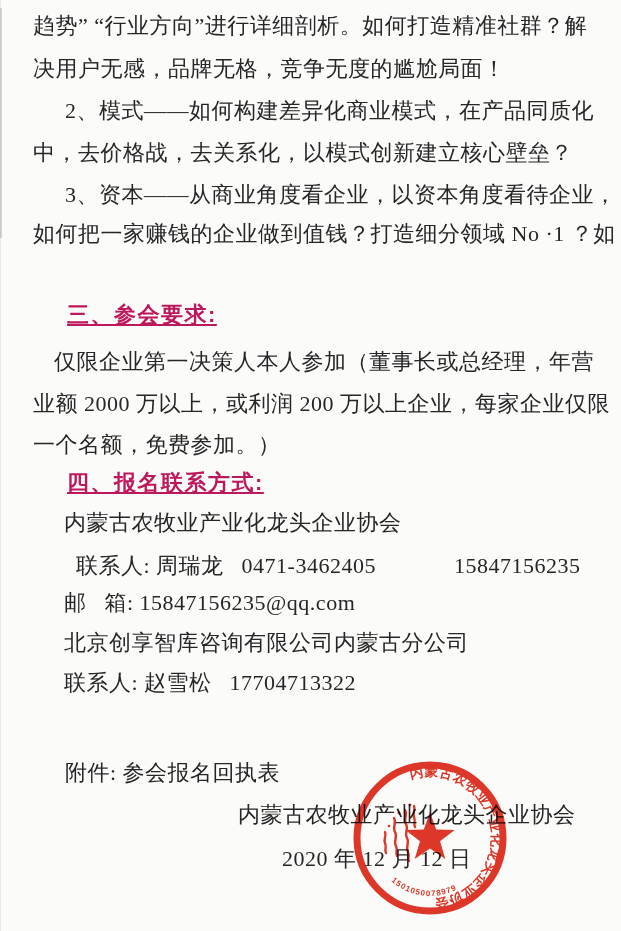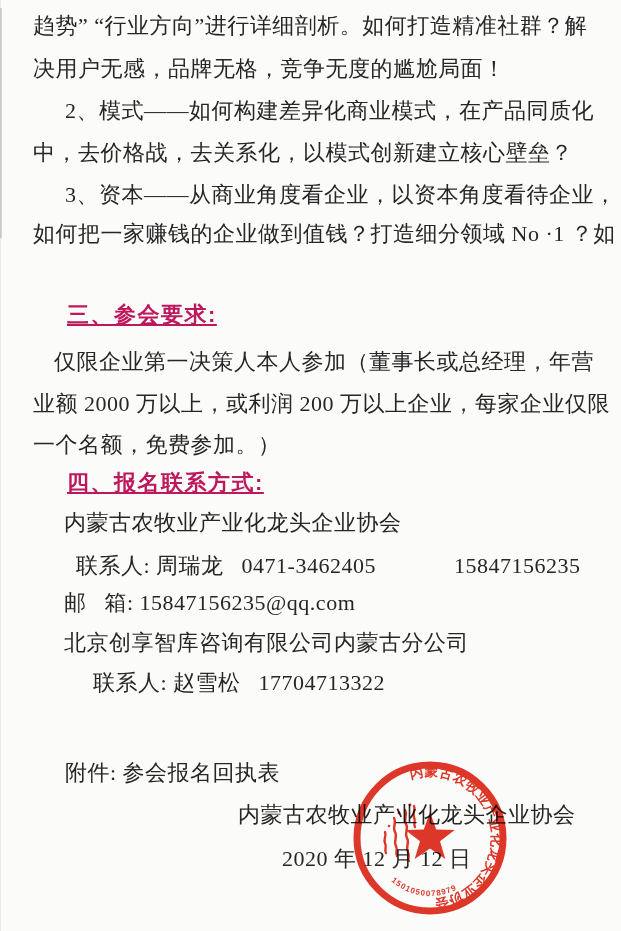--- a/index.html
+++ b/index.html
@@ -61,21 +61,21 @@
   <div class="ln" style="left:33px;top:222px;">如何把一家赚钱的企业做到值钱？打造细分领域 No ·1 ？如</div>
   <div class="ln heading" style="left:67px;top:303px;">三、参会要求:</div>
   <div class="ln" style="left:54px;top:350px;">仅限企业第一决策人本人参加（董事长或总经理，年营</div>
   <div class="ln" style="left:33px;top:392px;">业额 2000 万以上，或利润 200 万以上企业，每家企业仅限</div>
   <div class="ln" style="left:33px;top:433px;">一个名额，免费参加。）</div>
   <div class="ln heading" style="left:67px;top:471px;">四、报名联系方式:</div>
   <div class="ln" style="left:64px;top:511px;">内蒙古农牧业产业化龙头企业协会</div>
   <div class="ln" style="left:64px;top:554px;margin-left:12px;">联系人: 周瑞龙   0471-3462405             15847156235</div>
   <div class="ln" style="left:64px;top:591px;">邮   箱: 15847156235@qq.com</div>
   <div class="ln" style="left:64px;top:631px;">北京创享智库咨询有限公司内蒙古分公司</div>
-  <div class="ln" style="left:64px;top:671px;margin-left:29px;">联系人: 赵雪松   17704713322</div>
+  <div class="ln" style="left:64px;top:671px;">联系人: 赵雪松   17704713322</div>
   <div class="ln" style="left:65px;top:761px;">附件: 参会报名回执表</div>
   <div class="ln" style="left:238px;top:803px;">内蒙古农牧业产业化龙头企业协会</div>
   <div class="ln" style="left:282px;top:847px;">2020 年 12 月 12 日</div>
 
   <svg class="seal" viewBox="0 0 160 160" xmlns="http://www.w3.org/2000/svg">
     <defs>
       <path id="arcTop" d="M 60.85,21.04 A 62,62 0 1 1 90.77,141.06"></path>
       <path id="arcBottom" d="M 41.2,123.1 A 58,58 0 0 0 118.8,123.1"></path>
     </defs>
 

